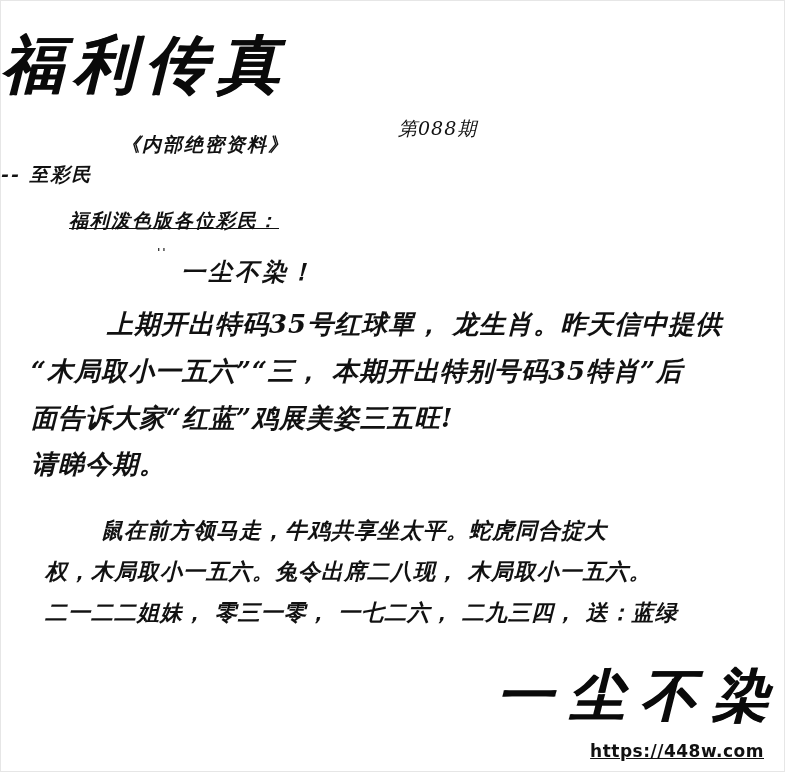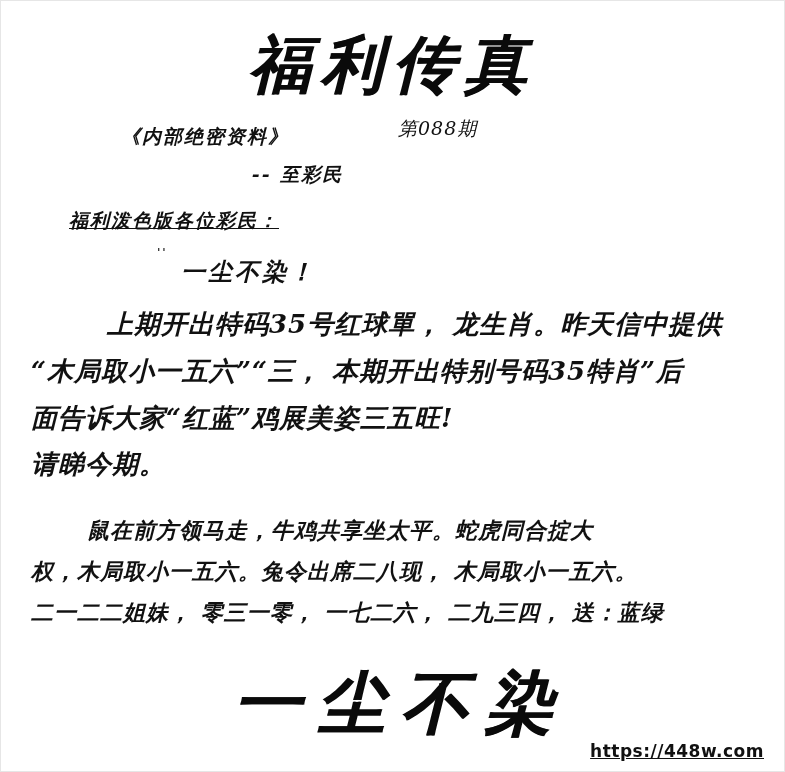--- a/index.html
+++ b/index.html
@@ -17,56 +17,55 @@
   }
   .page {
     position: relative;
     width: 785px;
     height: 772px;
     box-sizing: border-box;
     border: 1px solid #e6e6e6;
     background: #ffffff;
   }
   .title {
-    text-align: center;
     font-size: 62px;
     font-weight: bold;
     letter-spacing: 10px;
     margin-top: 28px;
     line-height: 1.15;
     font-family: "DejaVu Serif", "Liberation Serif", serif;
     font-style: italic;
     color: #0a0a0a;
     text-shadow: 1px 0 0 #0a0a0a;
   }
   .subrow {
     position: relative;
     height: 34px;
     margin-top: 16px;
   }
   .subtitle {
     position: absolute;
     left: 120px;
-    top: 8px;
+    top: 16px;
     font-size: 19px;
     font-weight: bold;
     font-style: italic;
     letter-spacing: 2px;
   }
   .issue {
     position: absolute;
     left: 397px;
     top: 0;
     font-size: 19px;
     font-weight: normal;
     font-style: italic;
     letter-spacing: 1px;
   }
   .dedication {
-    text-align: center;
+    text-align: left;
     padding-right: 190px;
     font-size: 19px;
     font-weight: bold;
     font-style: italic;
     letter-spacing: 2px;
     margin-top: 12px;
   }
   .salutation {
     font-size: 19px;
     font-weight: bold;
@@ -107,33 +106,34 @@
     margin: 0 0 2px 0;
   }
   .indent {
     padding-left: 76px;
   }
   .indent2 {
     padding-left: 56px;
   }
   .verse {
     margin-top: 24px;
-    padding: 0 30px;
+    padding: 0 14px;
     font-size: 22px;
     font-weight: bold;
     font-style: italic;
     line-height: 1.78;
     letter-spacing: 1px;
+    margin-left: 30px;
   }
   .verse p {
     margin: 0 0 2px 0;
   }
   .footer-phrase {
-    text-align: center;
-    font-size: 68px;
+    text-align: right;
+    font-size: 56px;
     font-weight: bold;
     font-style: italic;
     letter-spacing: 16px;
     margin-top: 26px;
     padding-left: 16px;
     color: #0a0a0a;
     text-shadow: 1px 0 0 #0a0a0a;
   }
   .watermark {
     position: absolute;

